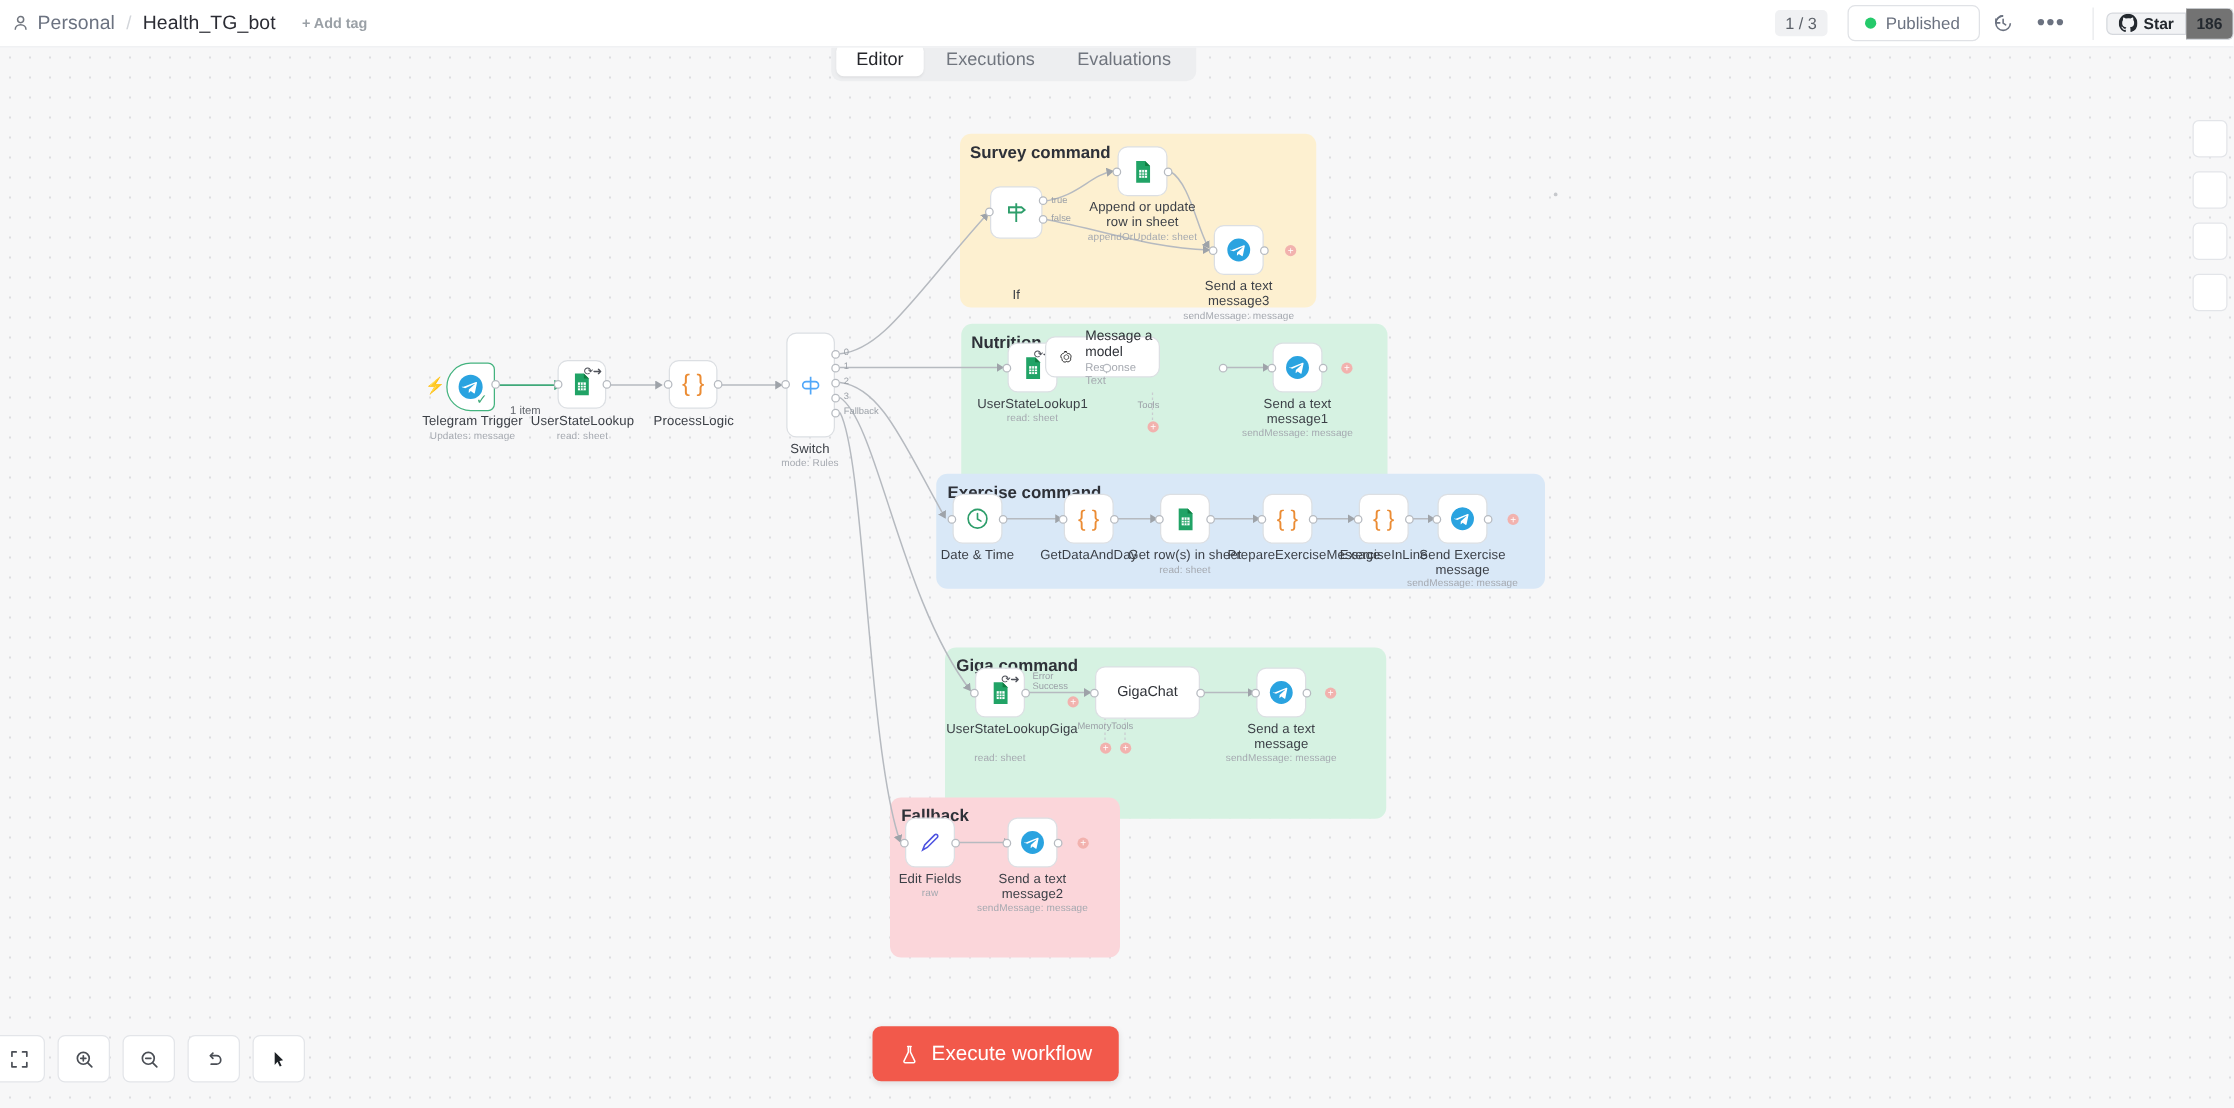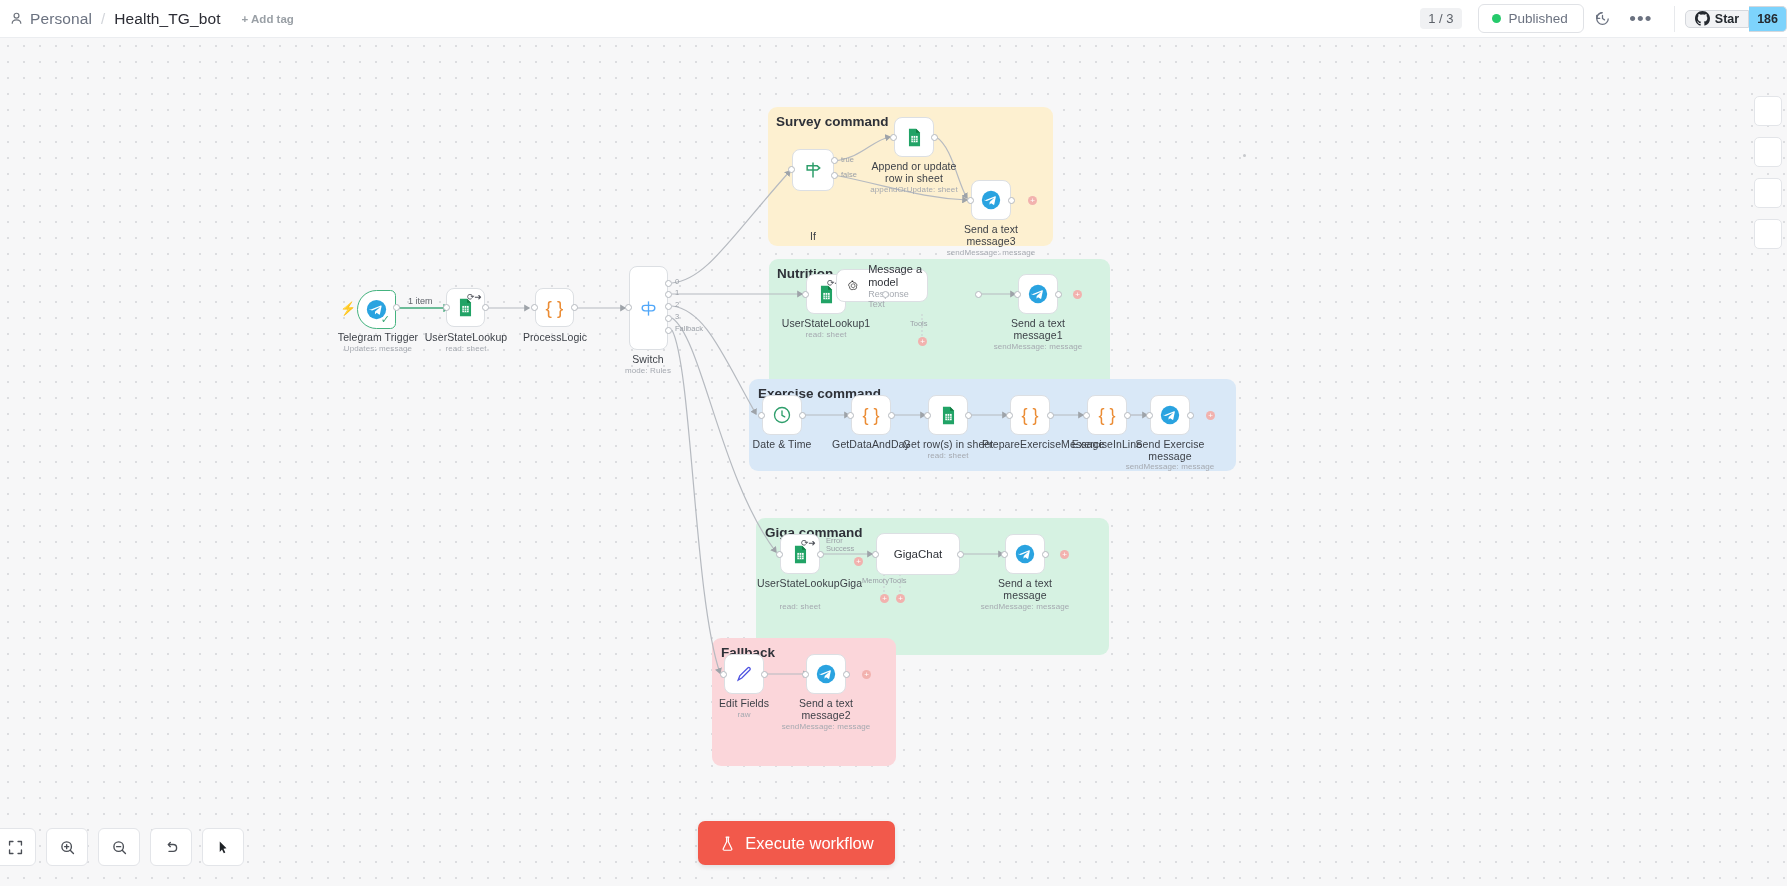--- a/index.html
+++ b/index.html
@@ -45,21 +45,21 @@
   .dots { font-size: 19px; color: #6b7280; letter-spacing: 1px; line-height: 10px; }
   .hdr-divider { width:1px; height: 26px; background:#e7e9ec; margin: 0 10px 0 14px; }
   .gh-star {
     display:flex; align-items:center; gap:5px;
     border:1px solid #d5d8dd; border-radius: 5px 0 0 5px;
     background: #f2f3f5; padding: 5px 9px; height: 18px; cursor:pointer;
   }
   .gh-star .lbl { font-size: 12.5px; color: #24292f; font-weight: 600; }
   .gh-count {
     border:1px solid #d5d8dd; border-left: none; border-radius: 0 5px 5px 0;
-    background: #7dd3fc; padding: 5px 8px; height: 26px; display:flex; align-items:center;
+    background: #737373; padding: 5px 8px; height: 26px; display:flex; align-items:center;
     font-size: 12.5px; color: #24292f; font-weight: 600; text-align: right;
   }
 
   
   .tabbar {
     position: absolute; top: 31px; left: 665px;
     background: #edeef0; border-radius: 8px; padding: 4px;
     display: flex; gap: 2px; z-index: 40;
   }
   .tab { padding: 5px 16px; font-size: 14.5px; color: #70757e; border-radius: 6px; cursor: pointer; white-space: nowrap; }
@@ -110,21 +110,21 @@
 
   .port {
     position: absolute; width: 7px; height: 7px; border-radius: 50%;
     background: #fff; border: 1.2px solid #b6bac0;
   }
   .port-lbl { position: absolute; font-size: 7.5px; color: #9ba0a7; }
   .plus-dot {
     position:absolute; width: 9px; height: 9px; border-radius:50%;
     background:#f2b2ae; color:#fff; font-size:8px; line-height:9px; text-align:center;
   }
-  .conn-lbl { position:absolute; font-size: 9px; color:#60646b; background: transparent; }
+  .conn-lbl { position:absolute; font-size: 9px; color:#60646b; background: transparent; margin-top: 27px; }
   .check-badge { position:absolute; right: 5px; bottom: 2px; font-size: 11px; color:#3fa97a; }
   .pin-icon { position:absolute; font-size: 13px; color:#f05b52; }
   .retry-badge { position:absolute; font-size:9px; color:#4e5159; letter-spacing:-.3px; }
   svg.wires { position:absolute; top:0; left:0; width: 1787px; height: 848px; pointer-events:none; }
 
   
   .toolbar { position: absolute; left: 0px; bottom: 20px; display:flex; gap: 10px; padding-left: 0px; z-index: 35; }
   .tb-btn {
     width: 42px; height: 38px; background:#fff; border:1px solid #e3e5e9; border-radius: 6px;
     display:flex; align-items:center; justify-content:center; cursor:pointer;
@@ -179,20 +179,25 @@
       <div class="gh-star">
         <svg width="15" height="15" viewBox="0 0 16 16">
           <path fill="#24292f" d="M8 0C3.58 0 0 3.58 0 8c0 3.54 2.29 6.53 5.47 7.59.4.07.55-.17.55-.38 0-.19-.01-.82-.01-1.49-2.01.37-2.53-.49-2.69-.94-.09-.23-.48-.94-.82-1.13-.28-.15-.68-.52-.01-.53.63-.01 1.08.58 1.23.82.72 1.21 1.87.87 2.33.66.07-.52.28-.87.51-1.07-1.78-.2-3.64-.89-3.64-3.95 0-.87.31-1.59.82-2.15-.08-.2-.36-1.02.08-2.12 0 0 .67-.21 2.2.82a7.4 7.4 0 0 1 2-.27c.68 0 1.36.09 2 .27 1.53-1.04 2.2-.82 2.2-.82.44 1.1.16 1.92.08 2.12.51.56.82 1.27.82 2.15 0 3.07-1.87 3.75-3.65 3.95.29.25.54.73.54 1.48 0 1.07-.01 1.93-.01 2.2 0 .21.15.46.55.38A8.01 8.01 0 0 0 16 8c0-4.42-3.58-8-8-8z"></path>
         </svg>
         <span class="lbl">Star</span>
       </div>
       <div class="gh-count">186</div>
     </div>
   </div>
 
+  <div class="tabbar">
+    <div class="tab active">Editor</div>
+    <div class="tab">Executions</div>
+    <div class="tab">Evaluations</div>
+  </div>
 
   <div class="canvas">
 
     <div class="group g-survey" style="left:768px; top:69px; width:285px; height:139px;">
       <div class="group-title" style="left:8px; top:7px;">Survey command</div>
     </div>
     <div class="group g-nutri" style="left:769px; top:221px; width:341px; height:131px;">
       <div class="group-title" style="left:8px; top:7px;">Nutrition command</div>
     </div>
     <div class="group g-giga" style="left:756px; top:480px; width:353px; height:137px;">

